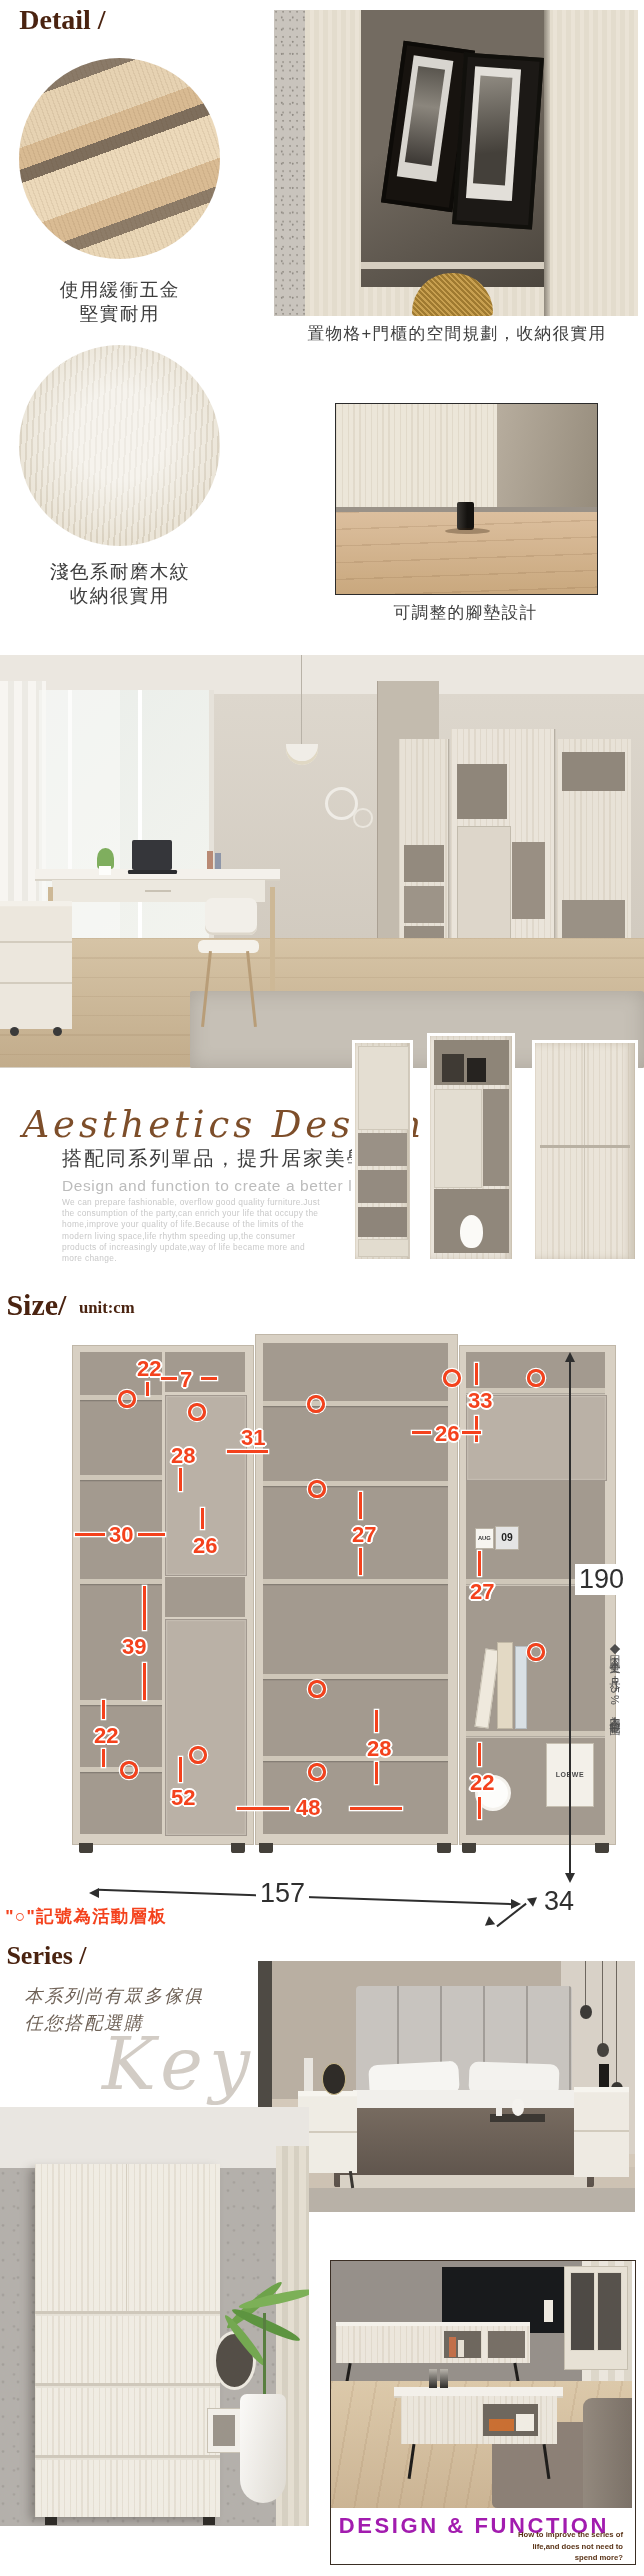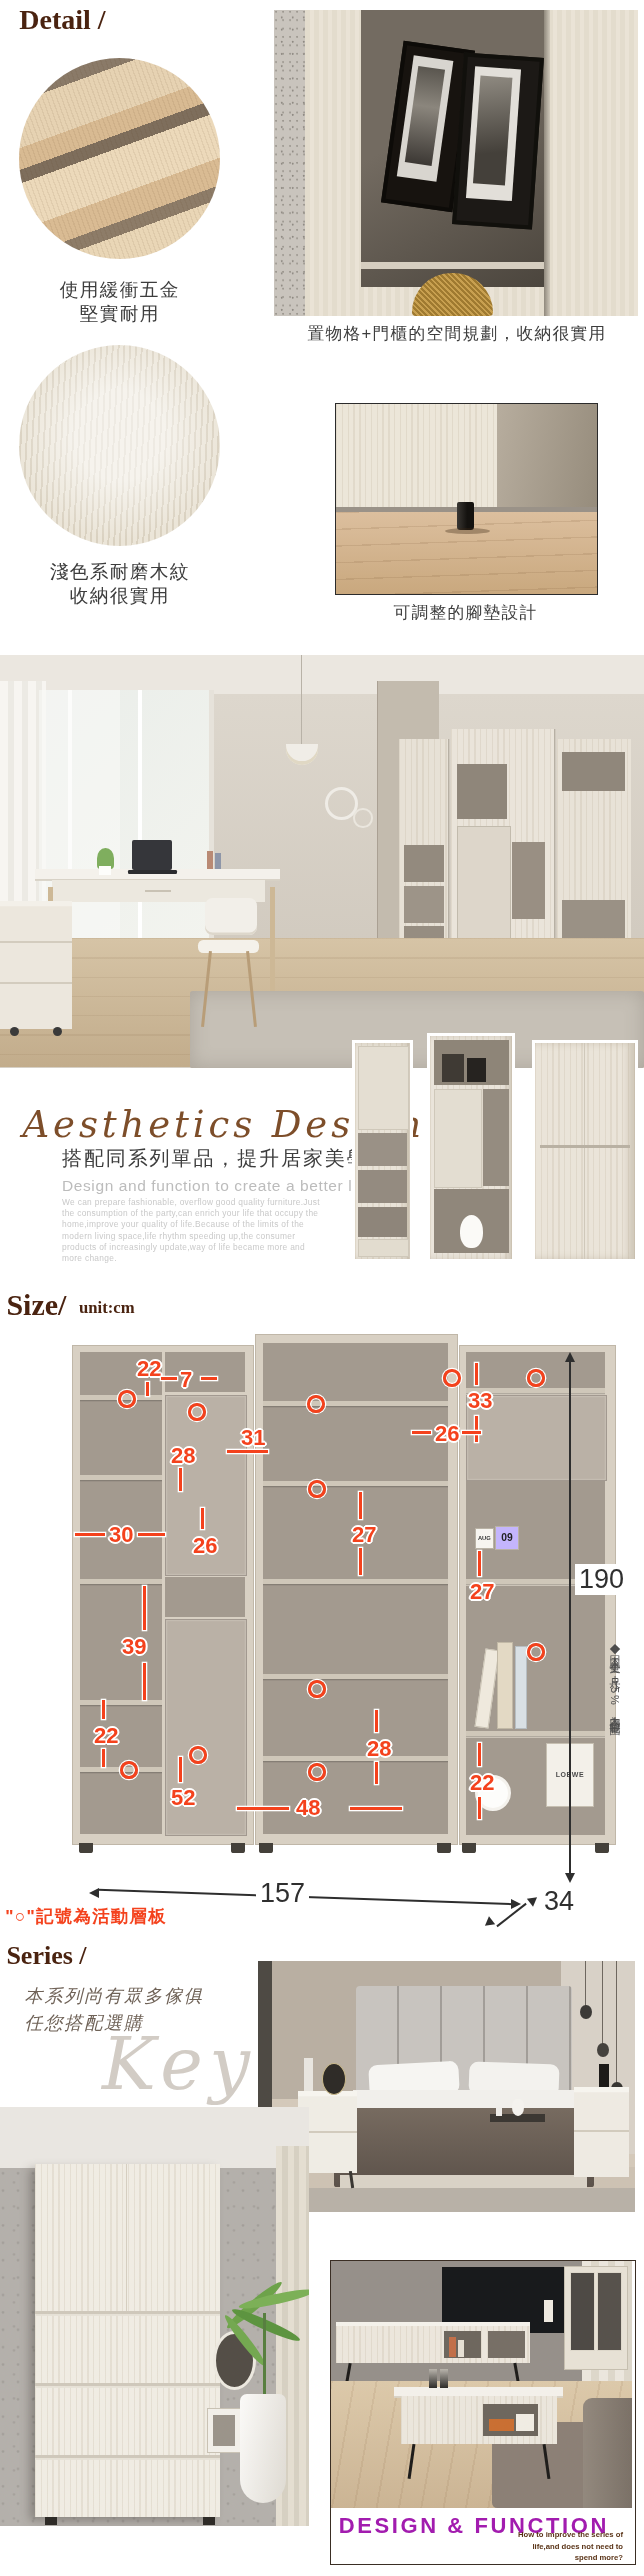--- a/index.html
+++ b/index.html
@@ -199,21 +199,21 @@
   <div class="open" style="left:466px;top:1352px;width:139px;height:36px"></div>
   <div class="shelf" style="left:466px;top:1388px;width:139px;height:4.5px"></div>
   <div class="door" style="left:466px;top:1395px;width:139px;height:84px"></div>
   <div class="open" style="left:466px;top:1481px;width:139px;height:98px"></div>
   <div class="shelf" style="left:466px;top:1579px;width:139px;height:4.5px"></div>
   <div class="open" style="left:466px;top:1586px;width:139px;height:146px"></div>
   <div class="shelf" style="left:466px;top:1731px;width:139px;height:4.5px"></div>
   <div class="open" style="left:466px;top:1738px;width:139px;height:97px"></div>
 
   <div class="abs" style="left:475px;top:1528px;width:16.7px;height:19.3px;background:#f7f5f0;border:0.6px solid #b9b2a5;font:bold 5.8px 'Liberation Sans',sans-serif;color:#333;text-align:center;line-height:19.3px">AUG</div>
-  <div class="abs" style="left:495px;top:1526px;width:22px;height:22px;background:#c4b5fd;border:0.6px solid #b9b2a5;font:bold 10.3px 'Liberation Sans',sans-serif;color:#222;text-align:center;line-height:22px">09</div>
+  <div class="abs" style="left:495px;top:1526px;width:22px;height:22px;background:#e5e5e5;border:0.6px solid #b9b2a5;font:bold 10.3px 'Liberation Sans',sans-serif;color:#222;text-align:center;line-height:22px">09</div>
   <div class="abs" style="left:475px;top:1775px;width:30px;height:30px;border:3.9px solid #f4f2ed;border-radius:50%;background:#fdfdfb"></div>
   <div class="abs" style="left:546px;top:1743px;width:46px;height:62px;background:#f3f0e9;border:0.6px solid #c6bfb1;font:bold 7px 'Liberation Sans',sans-serif;color:#4b4b4b;text-align:center;line-height:62px;letter-spacing:0.6px">LOEWE</div>
   <div class="abs" style="left:480px;top:1649px;width:11.6px;height:77px;background:#efe9dd;border:0.6px solid #cac3b4;transform:rotate(8deg)"></div>
   <div class="abs" style="left:497px;top:1642px;width:14px;height:85px;background:#e3d9c4;border:0.6px solid #c2b9a6"></div>
   <div class="abs" style="left:515px;top:1646px;width:10.3px;height:81px;background:#d9e0e4;border:0.6px solid #b7bec2"></div>
 
   <div class="foot" style="left:79px;top:1843px"></div>
   <div class="foot" style="left:231px;top:1843px"></div>
   <div class="foot" style="left:259px;top:1843px"></div>
   <div class="foot" style="left:437px;top:1843px"></div>

